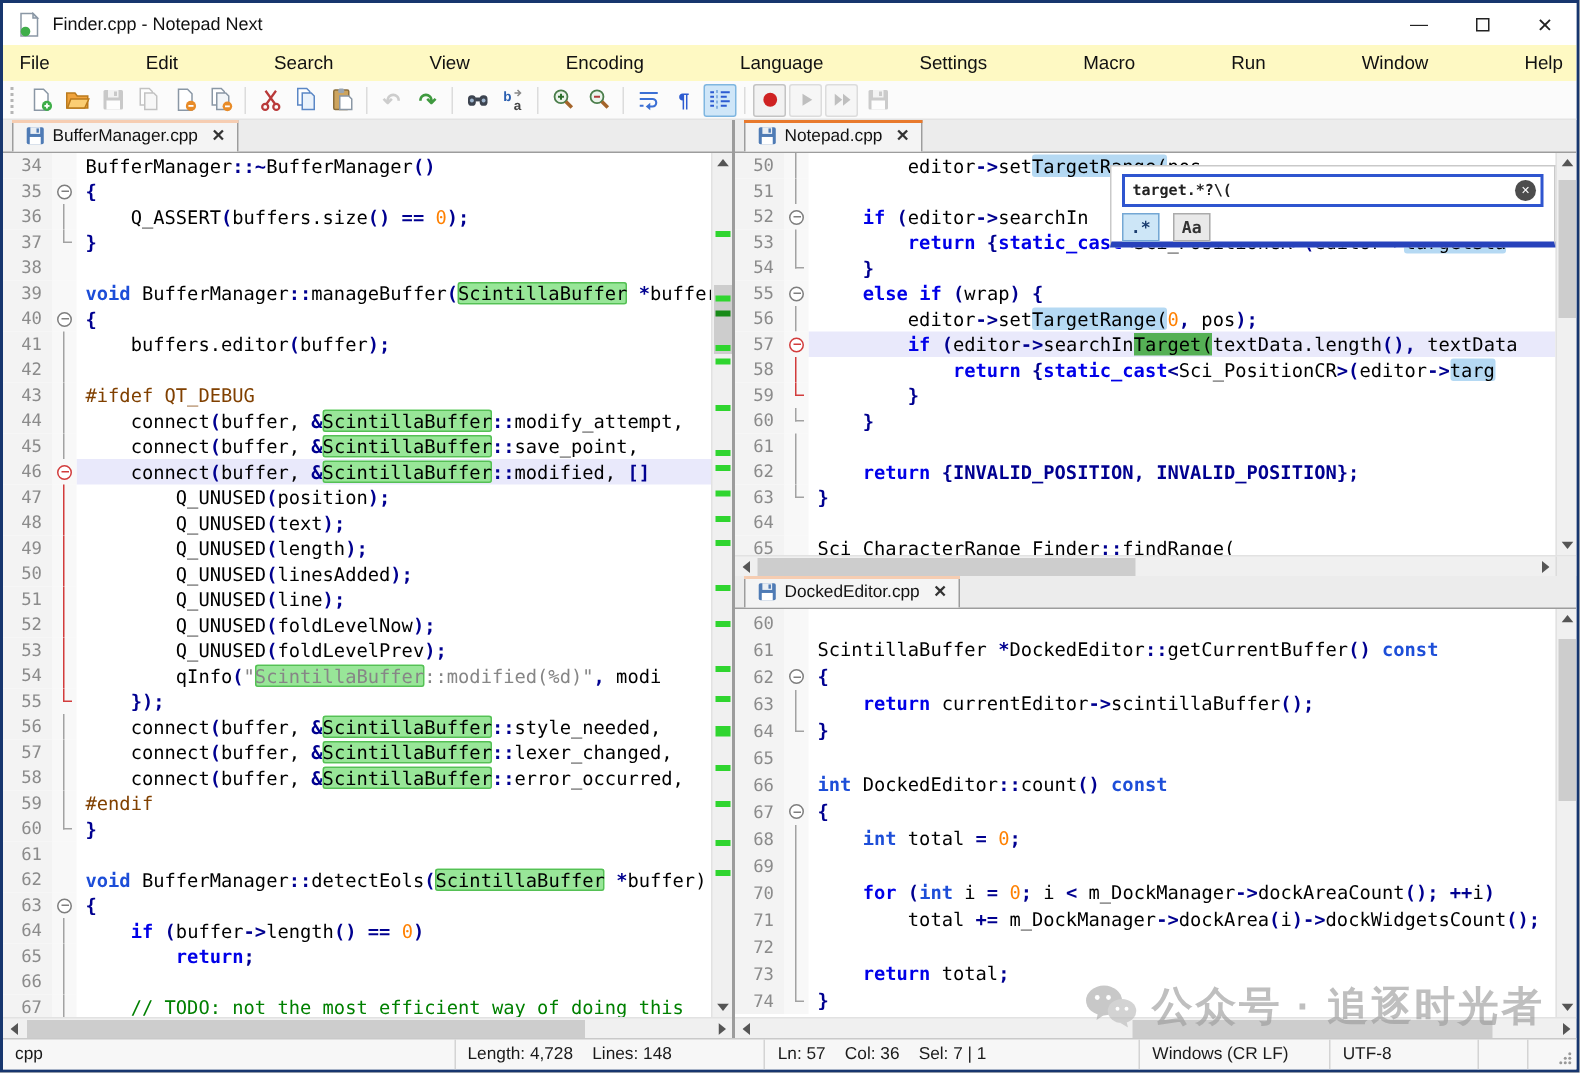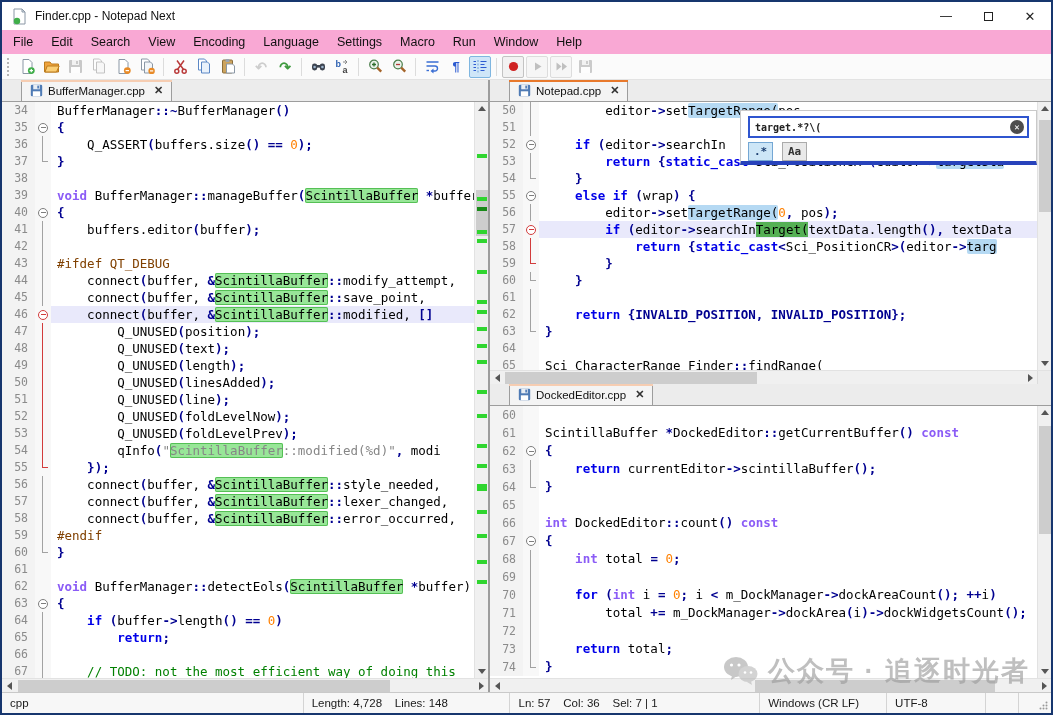--- a/index.html
+++ b/index.html
@@ -8,40 +8,40 @@
     font-family:"Liberation Sans",sans-serif;overflow:hidden;}
   
   .titlebar{height:28px;display:flex;align-items:center;background:#fff;}
   .app-icon{width:17px;height:17px;margin:0 7px 0 9px;flex:none;}
   .title-text{font-size:12px;color:#111;}
   .tb-spacer{flex:1;}
   .win-btn{width:42px;height:28px;display:flex;align-items:center;justify-content:center;color:#222;font-size:12px;}
   .win-btn .maxbox{width:9px;height:9px;border:1px solid #222;display:block;}
   .win-btn.close{font-size:13px;}
   
-  .menubar{height:24px;display:flex;align-items:center;background:#f9a8d4;padding-left:2px;}
+  .menubar{height:24px;display:flex;align-items:center;background:#fef9c3;padding-left:2px;justify-content:space-between;}
   .menu-item{padding:3px 9px;font-size:12.5px;color:#111;}
   
   .toolbar{height:26px;display:flex;align-items:center;background:#fbfbfb;border-bottom:1px solid #e3e3e3;padding-left:2px;}
   .tool-grip{width:5px;height:18px;margin:0 3px;border-left:2px dotted #b5b5b5;}
   .tool-btn{width:22px;height:22px;display:flex;align-items:center;justify-content:center;margin:0 1px;border:1px solid transparent;border-radius:2px;background:transparent;padding:0;}
   .tool-btn.active{background:#cfe6f8;border-color:#7fb6e0;}
   .tool-btn.framed{border-color:#c3c3c3;background:#f2f2f2;}
   .tool-btn.disabled{opacity:.55;filter:grayscale(1);}
   .tool-sep{width:1px;height:18px;background:#dcdcdc;margin:0 4px;}
   .tool-btn .tglyph{font-size:14px;line-height:1;}
   
   .main{position:absolute;left:0;top:78px;right:0;bottom:21px;display:flex;}
   .pane-left{width:486px;flex:none;display:flex;flex-direction:column;overflow:hidden;}
   .splitter{width:2px;background:#9c9c9c;flex:none;}
   .right-col{flex:1;display:flex;flex-direction:column;overflow:hidden;}
   .pane-top{height:304px;flex:none;display:flex;flex-direction:column;overflow:hidden;position:relative;}
   .pane-bottom{flex:1;display:flex;flex-direction:column;overflow:hidden;position:relative;}
   
-  .tabbar{height:22px;flex:none;background:#ececec;border-bottom:1px solid #9d9d9d;display:flex;align-items:flex-end;padding-left:19px;}
+  .tabbar{height:22px;flex:none;background:#ececec;border-bottom:1px solid #9d9d9d;display:flex;align-items:flex-end;padding-left:6px;}
   .tab{height:22px;display:flex;align-items:center;padding:0 8px;background:#f4f4f4;border:1px solid #9d9d9d;border-bottom:none;position:relative;}
   .tab::before{content:"";position:absolute;left:-1px;right:-1px;top:-1px;height:3px;}
   .tab.focused::before{background:#e8792c;}
   .tab.unfocused::before{background:#f6cdb2;}
   .tab-label{font-size:11.5px;color:#111;margin:0 2px 0 5px;}
   .tab-close{font-size:11px;color:#333;margin-left:7px;font-weight:bold;}
   
   .editor{position:relative;flex:1;background:#fff;overflow:hidden;font-family:"DejaVu Sans Mono","Liberation Mono",monospace;font-size:12.5px;}
   .lines{position:absolute;left:0;top:0;right:14px;bottom:0;overflow:hidden;}
   .ln-row{display:flex;height:17px;line-height:17px;}
@@ -55,21 +55,21 @@
   .fold-minus.red{border-color:#d23c3c;}
   .fold-minus.red::after{background:#d23c3c;}
   .fold-line{position:absolute;left:7px;top:0;bottom:0;width:1px;background:#a2a2a2;}
   .fold-line.red{background:#d23c3c;}
   .fold-corner{position:absolute;left:7px;top:0;height:55%;width:1px;background:#a2a2a2;}
   .fold-corner::after{content:"";position:absolute;left:0;top:100%;width:6px;height:1px;background:#a2a2a2;margin-top:-1px;}
   .fold-corner.red{background:#d23c3c;}
   .fold-corner.red::after{background:#d23c3c;}
   
   .c-k{color:#0000e8;font-weight:bold;}
-  .c-t{color:#8b5cf6;font-weight:bold;}
+  .c-t{color:#1d4ed8;font-weight:bold;}
   .c-n{color:#ff8000;}
   .c-s{color:#868686;}
   .c-c{color:#008000;}
   .c-p{color:#804000;}
   .c-o{color:#000090;font-weight:bold;}
   .c-h{background:#98e698;box-shadow:0 0 0 1px #55c055 inset;border-radius:2px;}
   .c-b{background:#b5d9f3;border-radius:2px;}
   .c-x{background:#55b055;}
   
   .vsb{position:absolute;right:0;top:0;bottom:0;width:14px;background:#f0f0f0;border-left:1px solid #e2e2e2;}

